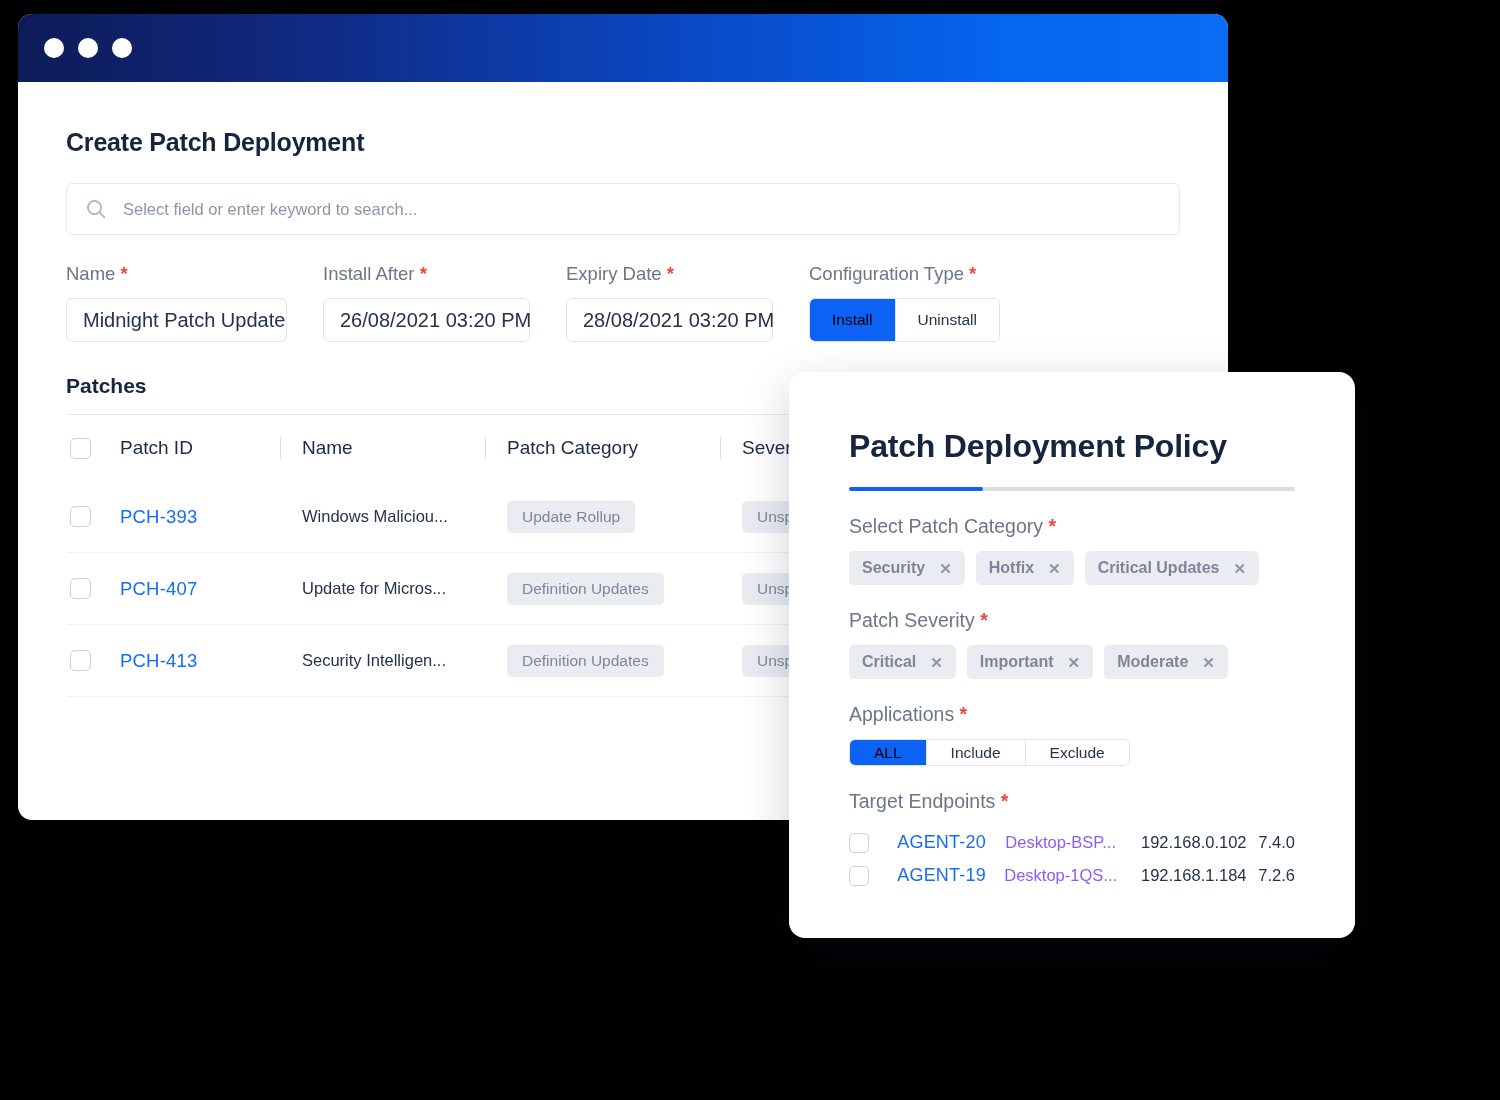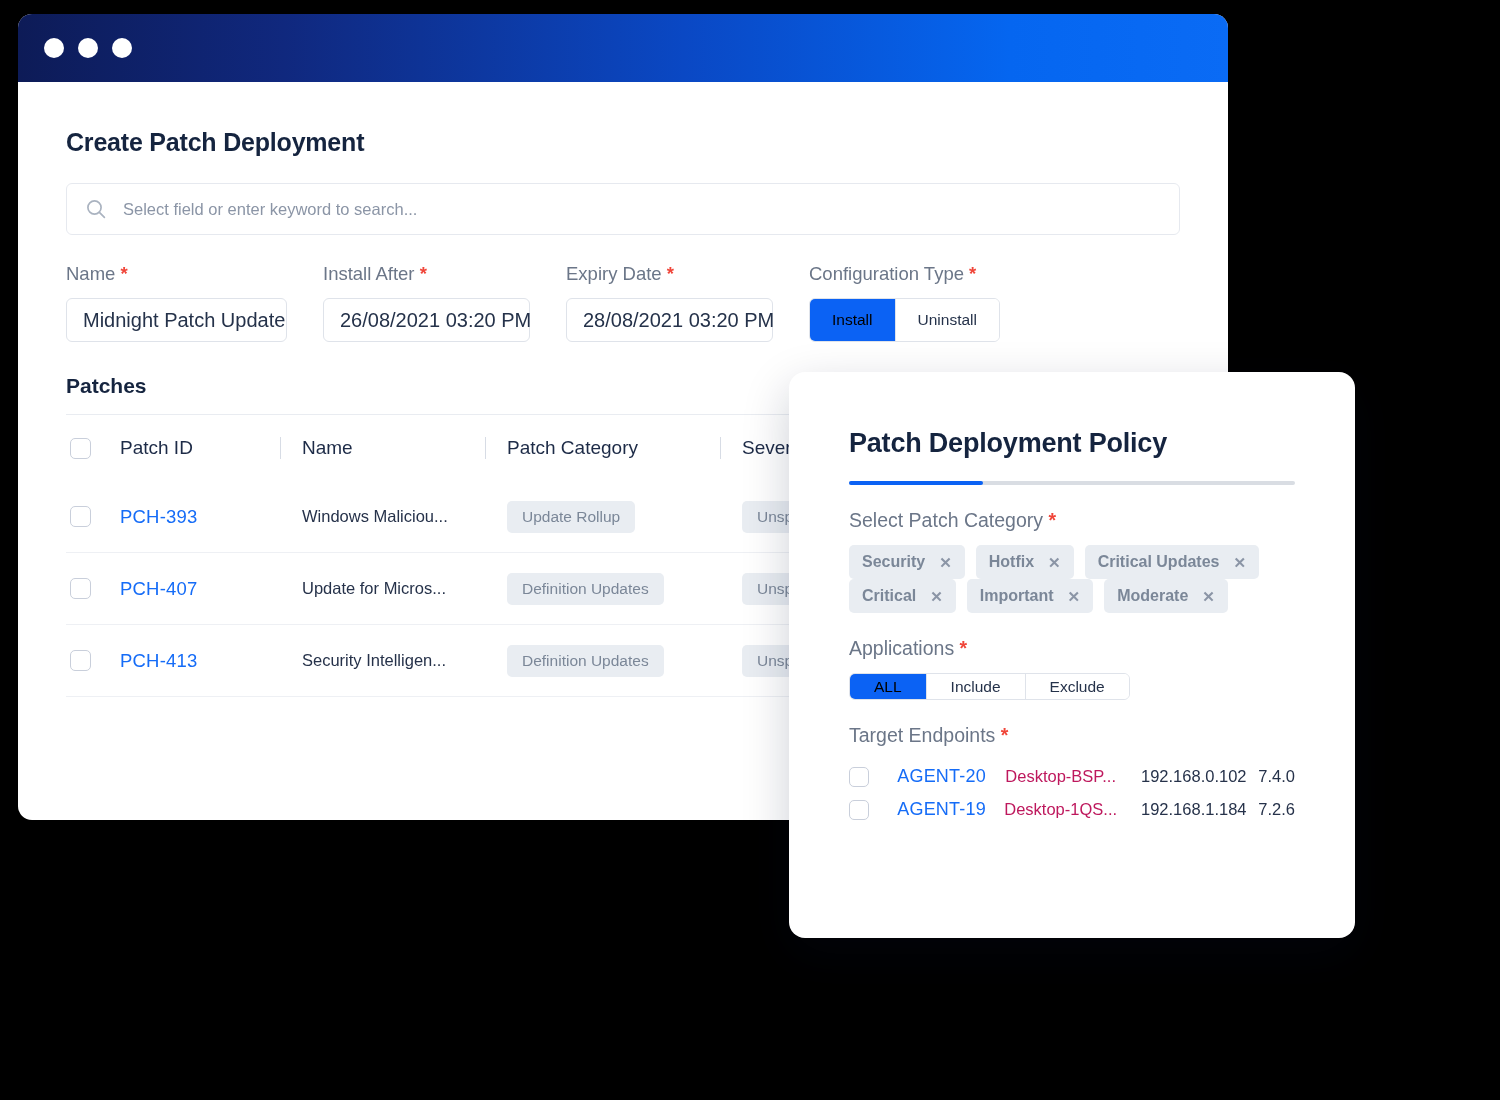--- a/index.html
+++ b/index.html
@@ -213,21 +213,21 @@
     left: 789px;
     top: 372px;
     width: 566px;
     height: 566px;
     background: #ffffff;
     border-radius: 16px;
     box-shadow: 0 16px 48px rgba(10,20,50,0.20);
     padding: 56px 60px 0 60px;
   }
   .card-title {
-    font-size: 27px;
+    font-size: 32px;
     font-weight: bold;
     color: #15243f;
     letter-spacing: -0.2px;
   }
   .card-underline {
     margin-top: 22px;
     height: 4px;
     width: 446px;
     background: #d9dde3;
     border-radius: 2px;
@@ -286,21 +286,21 @@
     flex: 0 0 auto;
     cursor: pointer;
   }
   .ep-id {
     font-size: 18px;
     color: #156cf7;
     font-weight: 500;
     letter-spacing: 0.2px;
     width: 112px;
   }
-  .ep-host { font-size: 16.5px; color: #be185d; width: 152px; }
+  .ep-host { font-size: 16.5px; color: #8b5cf6; width: 152px; }
   .ep-ip   { font-size: 16.5px; color: #26324a; width: 143px; }
   .ep-ver  { font-size: 16.5px; color: #26324a; }
 </style>
 </head>
 <body>
 
 <div class="window">
 
   <div class="titlebar">
     <span class="dot"></span>
@@ -445,20 +445,24 @@
     <div class="chip">
       <span class="chip-label">Hotfix</span>
       <span class="chip-x">✕</span>
     </div>
     <div class="chip">
       <span class="chip-label">Critical Updates</span>
       <span class="chip-x">✕</span>
     </div>
   </div>
 
+  <div class="card-label">
+    <span>Patch Severity</span>
+    <span class="req">*</span>
+  </div>
   <div class="chips">
     <div class="chip">
       <span class="chip-label">Critical</span>
       <span class="chip-x">✕</span>
     </div>
     <div class="chip">
       <span class="chip-label">Important</span>
       <span class="chip-x">✕</span>
     </div>
     <div class="chip">

